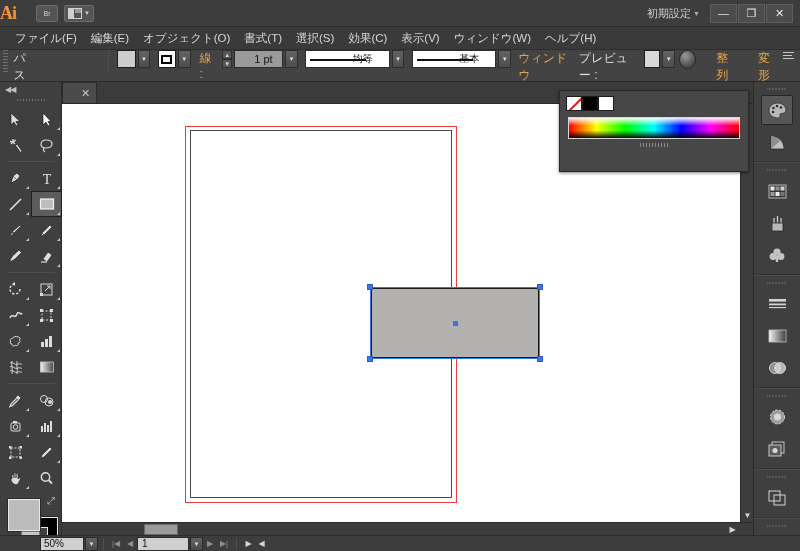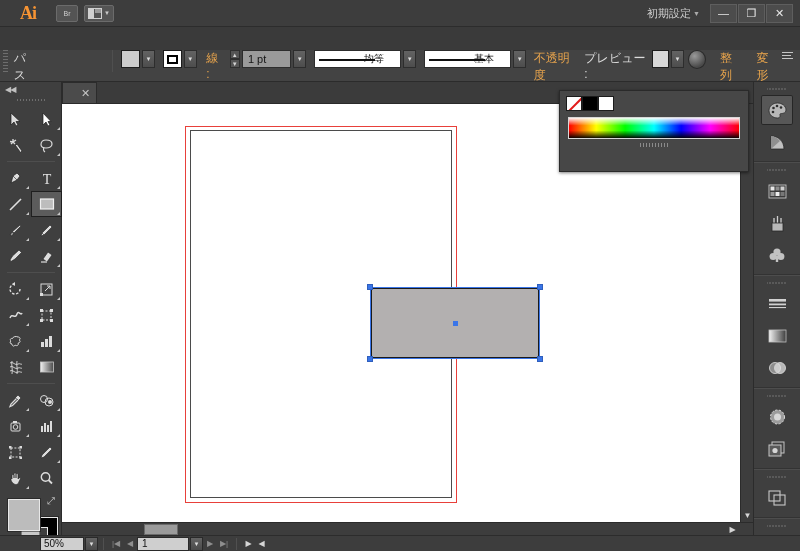--- a/index.html
+++ b/index.html
@@ -15,21 +15,21 @@
   #app { position: relative; width: 800px; height: 551px; }
 
   
   .titlebar {
     position: absolute; left: 0; top: 0; width: 800px; height: 27px;
     background: #3d3d3d;
     border-bottom: 1px solid #2c2c2c;
     display: flex; align-items: center;
   }
   .ai-logo {
-    width: 30px; margin-left: 20px;
+    width: 30px; margin-left: 0;
     color: #f79433; font-weight: bold; font-size: 18px;
     font-family: "Liberation Serif", "DejaVu Serif", serif;
     letter-spacing: -1px;
   }
   .tb-btn {
     width: 22px; height: 17px; margin-left: 6px;
     background: #545454;
     border: 1px solid #6b6b6b;
     border-radius: 2px;
     display: flex; align-items: center; justify-content: center;
@@ -105,21 +105,21 @@
     display: flex; flex-direction: column; justify-content: space-between;
   }
   .stepper span {
     font-size: 6px; line-height: 8px; color: #d5d5d5; text-align: center;
     background: #555; border: 1px solid #2f2f2f; height: 9px;
   }
   .num-field {
     width: 52px; height: 18px; background: #9a9a9a;
     border: 1px solid #2d2d2d; color: #151515;
     font-size: 11px; display: flex; align-items: center;
-    padding-left: 5px; margin-left: 2px;
+    padding-left: 19px; margin-left: 2px;
   }
   .profile-field {
     width: 92px; height: 18px; background: #ffffff;
     border: 1px solid #2d2d2d; color: #111;
     font-size: 10px; display: flex; align-items: center;
     justify-content: flex-end; padding-right: 16px;
     position: relative;
   }
   .profile-field::before {
     content: ""; position: absolute; left: 4px; top: 8px;
@@ -128,21 +128,21 @@
   .style-swatch {
     width: 18px; height: 18px; background: #d8d8d8;
     border: 1px solid #1d1d1d; margin-left: 4px;
   }
   .round-btn {
     width: 19px; height: 19px; border-radius: 50%;
     background: radial-gradient(circle at 35% 30%, #9a9a9a, #4a4a4a 70%);
     border: 1px solid #2a2a2a;
     margin-left: 4px;
   }
-  .cb-link { color: #e8a44c; font-size: 12px; margin-left: 14px; }
+  .cb-link { color: #e8a44c; font-size: 12px; margin-left: 20px; }
   .cb-menu-icon {
     margin-left: auto; margin-right: 8px;
     width: 14px; height: 12px; position: relative;
   }
   .cb-menu-icon i {
     position: absolute; left: 3px; height: 1px; background: #c6c6c6;
   }
   .cb-menu-icon i:nth-child(1){ top: 2px; width: 11px; }
   .cb-menu-icon i:nth-child(2){ top: 5px; width: 9px; }
   .cb-menu-icon i:nth-child(3){ top: 8px; width: 11px; }
@@ -429,20 +429,31 @@
       <span class="tb-caret">▼</span>
     </div>
     <div class="tb-spacer"></div>
     <div class="workspace-name">初期設定</div>
     <span class="ws-caret">▼</span>
     <div class="wctl">—</div>
     <div class="wctl">❐</div>
     <div class="wctl last">✕</div>
   </div>
 
+  <div class="menubar">
+    <div class="menu-item">ファイル(F)</div>
+    <div class="menu-item">編集(E)</div>
+    <div class="menu-item">オブジェクト(O)</div>
+    <div class="menu-item">書式(T)</div>
+    <div class="menu-item">選択(S)</div>
+    <div class="menu-item">効果(C)</div>
+    <div class="menu-item">表示(V)</div>
+    <div class="menu-item">ウィンドウ(W)</div>
+    <div class="menu-item">ヘルプ(H)</div>
+  </div>
 
   <div class="controlbar">
     <div class="cb-grip"></div>
     <div class="cb-label">パス</div>
     <div style="width:72px"></div>
     <div class="cb-sep"></div>
     <div class="swatch-box"></div>
     <div class="mini-drop">▼</div>
     <div style="width:8px"></div>
     <div class="swatch-stroke">
@@ -457,21 +468,21 @@
       </div>
     <div class="num-field">1 pt</div>
     <div class="mini-drop">▼</div>
     <div style="width:8px"></div>
     <div class="profile-field">均等</div>
     <div class="mini-drop">▼</div>
     <div style="width:8px"></div>
     <div class="profile-field">基本</div>
     <div class="mini-drop">▼</div>
     <div style="width:8px"></div>
-    <div class="cb-label orange">不透明度</div>
+    <div class="cb-label orange">ウィンドウ</div>
     <div style="width:6px"></div>
     <div class="cb-label">プレビュー :</div>
     <div class="style-swatch"></div>
     <div class="mini-drop">▼</div>
     <div class="round-btn"></div>
     <div class="cb-link">整列</div>
     <div class="cb-link">変形</div>
     <div class="cb-menu-icon">
         <i></i>
         <i></i>

